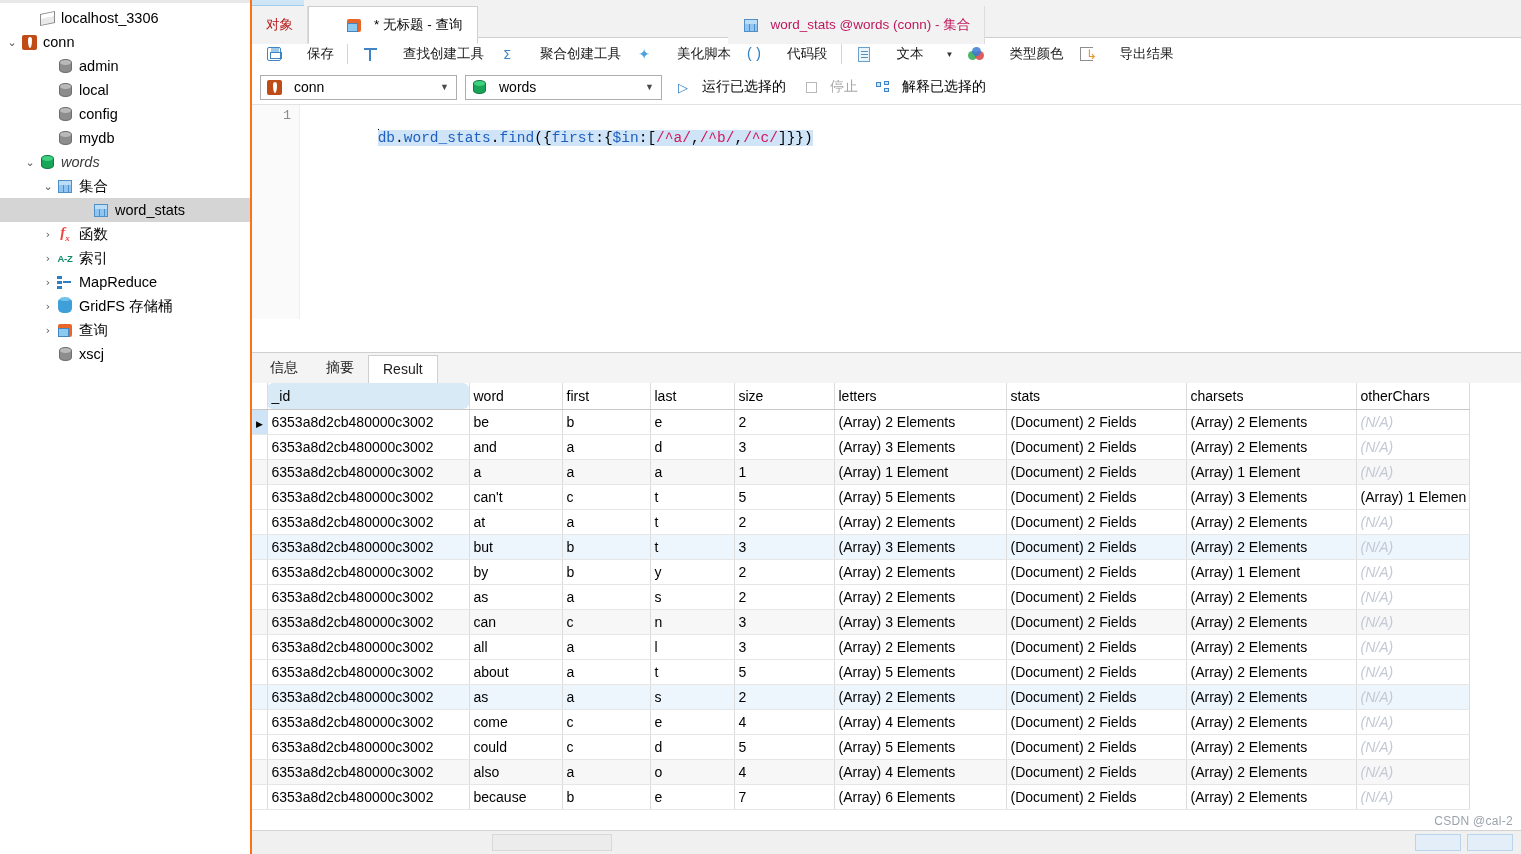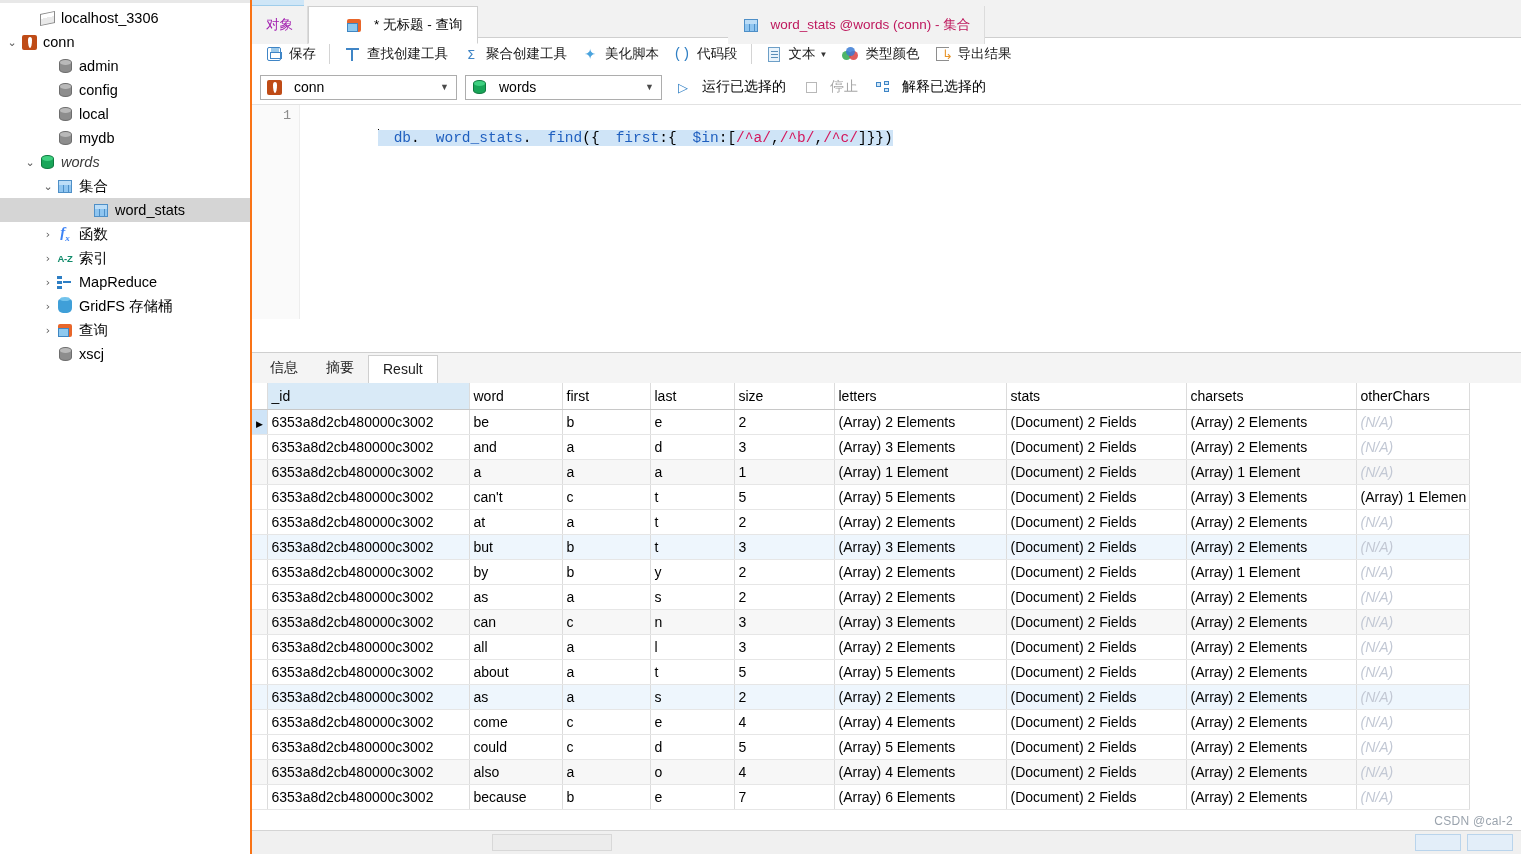--- a/index.html
+++ b/index.html
@@ -57,21 +57,21 @@
   .ic-coll { width: 14px; height: 13px; background: #8fc5f0; border:1px solid #4e8fc7;
       background-image: linear-gradient(#bcddf7 0 4px, transparent 4px),
                         linear-gradient(90deg, transparent 4px, #4e8fc7 4px 5px, transparent 5px),
                         linear-gradient(90deg, transparent 9px, #4e8fc7 9px 10px, transparent 10px); }
   .ic-view { width: 15px; height: 12px; background: #9ccdf2; border:1px solid #4e8fc7;
       border-radius: 2px; position: relative; }
   .ic-view::before, .ic-view::after { content:""; position:absolute; top:4px; width:4px; height:4px;
       background:#1e4f7a; border-radius:50%; }
   .ic-view::before { left: 2px; } .ic-view::after { left: 8px; }
   .ic-fx { font-family: "Liberation Serif", serif; font-style: italic; font-weight: 700;
-      color: #3b82f6; font-size: 15px; line-height: 1; }
+      color: #ef4444; font-size: 15px; line-height: 1; }
   .ic-fx sub { font-size: 9px; }
   .ic-az { font-size: 9.5px; font-weight: 700; color: #0f8a6a; letter-spacing: -0.3px; }
   .ic-mr { width:16px; height:13px; position: relative; }
   .ic-mr i { position:absolute; background:#2d7ec4; }
   .ic-grid { width: 14px; height: 14px; background: #3f9fd8; border-radius: 3px 3px 5px 5px;
       position: relative; }
   .ic-grid::after { content:""; position:absolute; left:2px; top:-2px; width:10px; height:4px;
       background:#72c3ec; border-radius:50%; }
   .ic-query { width: 14px; height: 13px; background: #e8662a; border-radius:2px; position:relative; }
   .ic-query::after { content:""; position:absolute; left:0; bottom:0; width:9px; height:7px;
@@ -81,29 +81,29 @@
   #right { position: absolute; left: 252px; top: 0; width: 1269px; height: 854px;
     background: #ffffff; }
 
   .tabstrip { position: relative; height: 38px; background: #f2f2f2;
       border-bottom: 1px solid #cfcfcf; display: flex; align-items: stretch; }
   .stub { position:absolute; left:0; top:0; width:52px; height:6px; background:#cfe6f7;
       border-bottom:1px solid #9fcdeb; }
   .tab { display: flex; align-items: center; gap: 6px; padding: 0 14px; height: 38px;
       font-size: 13.5px; white-space: nowrap; border-right: 1px solid #dcdcdc;
       background: #f2f2f2; color: #be185d; margin-top: 6px; }
-  .tab.objects { color: #a21caf; }
+  .tab.objects { color: #b91c1c; }
   .tab.active { background: #ffffff; color: #000; border-top: 1px solid #cfcfcf;
       border-left: 1px solid #cfcfcf; border-right: 1px solid #cfcfcf;
       border-bottom: 1px solid #ffffff; position: relative; z-index: 2; padding-left: 36px; }
   .tab.farright { margin-left: 250px; }
 
   .toolbar { height: 32px; display: flex; align-items: center; padding: 0 6px; gap: 0;
       background: #ffffff; }
-  .tb-item { display: flex; align-items: center; gap: 1px; padding: 3px 7px;
+  .tb-item { display: flex; align-items: center; gap: 19px; padding: 3px 7px;
       font-size: 13.5px; white-space: nowrap; color: #1a1a1a; }
   .tb-sep { width: 1px; height: 20px; background: #d4d4d4; margin: 0 6px; }
   .tb-caret { font-size: 8px; color: #333; margin-left: 3px; }
 
   .ic-save { width:14px; height:14px; border:1.4px solid #3f85c6; border-radius:2px;
       position:relative; background:#fff; }
   .ic-save::before{content:"";position:absolute;left:3px;top:0;width:8px;height:5px;background:#9cc9ea;}
   .ic-save::after{content:"";position:absolute;left:2px;bottom:1px;width:10px;height:5px;border:1px solid #3f85c6;}
   .ic-find { width:13px; height:14px; position:relative; }
   .ic-find i:first-child{position:absolute;left:0;top:1px;width:13px;height:2px;background:#3f85c6;}
@@ -142,21 +142,21 @@
       background: #fafafa; border-right: 1px solid #ededed; }
   .lineno { text-align: right; padding-right: 8px; color: #8d8d8d;
       font-family: "Liberation Mono","DejaVu Sans Mono",monospace; font-size: 13.5px;
       line-height: 22px; }
   .code { position: absolute; left: 56px; top: 0; right: 8px;
       font-family: "Liberation Mono","DejaVu Sans Mono",monospace; font-size: 14.5px;
       line-height: 22px; white-space: pre; }
   .code .sel { background: #cfe4f7; }
   .cursor { display:inline-block; width:1px; height:16px; background:#000;
       vertical-align:-3px; margin-right:-1px; }
-  .k-blue { color: #1f5fbf; margin-left: 16px; }
+  .k-blue { color: #1f5fbf; }
   .k-black { color: #000000; }
   .k-re { color: #d3175c; }
 
   
   .bottom { position: absolute; left: 0; right: 0; top: 352px; bottom: 0;
       border-top: 1px solid #cfcfcf; background: #f4f4f4; }
   .btabs { display: flex; align-items: flex-end; height: 30px; padding-left: 4px;
       background: #f4f4f4; }
   .btab { padding: 5px 14px 6px; font-size: 14px; color: #222; }
   .btab.active { background: #ffffff; border: 1px solid #cfcfcf; border-bottom: 1px solid #fff;
@@ -165,21 +165,21 @@
   
   .gridwrap { position: absolute; left: 0; right: 0; top: 30px; bottom: 24px;
       background: #ffffff; overflow: hidden; }
   table.grid { border-collapse: collapse; table-layout: fixed; width: 1215px;
       font-size: 14px; }
   table.grid th, table.grid td {
       border-right: 1px solid #dcdcdc; border-bottom: 1px solid #e6e6e6;
       padding: 0 4px; height: 25px; text-align: left; font-weight: normal;
       white-space: nowrap; overflow: hidden; vertical-align: middle; }
   table.grid thead th { border-bottom: 1px solid #c8c8c8; background: #ffffff;
-      height: 26px; }
+      height: 26px; border-radius: 6px; }
   table.grid thead th.selhdr { background: #d9eaf7; }
   td.gut, th.gut { width: 15px; min-width: 15px; padding: 0; border-right: 1px solid #dcdcdc;
       text-align: center; }
   th.gut { background: #ffffff; }
   td.gut.marked { background: #cfe4f7; }
   td.gut .tri { color: #000; font-size: 9px; line-height: 1; }
   tr.alt td { background: #f7f7f7; }
   tr.hl td { background: #eef6fd; }
   td.num { text-align: right; padding-right: 6px; }
   td.na { color: #c2c8d4; font-style: italic; }
@@ -227,29 +227,29 @@
             <span class="ic-db"></span>
           </span>
           <span class="tree-label">admin</span>
         </div>
         <div class="tree-row">
           <span style="display:inline-block;width:36px"></span>
           <span class="twisty empty">&nbsp;</span>
           <span class="ico">
             <span class="ic-db"></span>
           </span>
+          <span class="tree-label">local</span>
+        </div>
+        <div class="tree-row">
+          <span style="display:inline-block;width:36px"></span>
+          <span class="twisty empty">&nbsp;</span>
+          <span class="ico">
+            <span class="ic-db"></span>
+          </span>
           <span class="tree-label">config</span>
-        </div>
-        <div class="tree-row">
-          <span style="display:inline-block;width:36px"></span>
-          <span class="twisty empty">&nbsp;</span>
-          <span class="ico">
-            <span class="ic-db"></span>
-          </span>
-          <span class="tree-label">local</span>
         </div>
         <div class="tree-row">
           <span style="display:inline-block;width:36px"></span>
           <span class="twisty empty">&nbsp;</span>
           <span class="ico">
             <span class="ic-db"></span>
           </span>
           <span class="tree-label">mydb</span>
         </div>
         <div class="tree-row">

